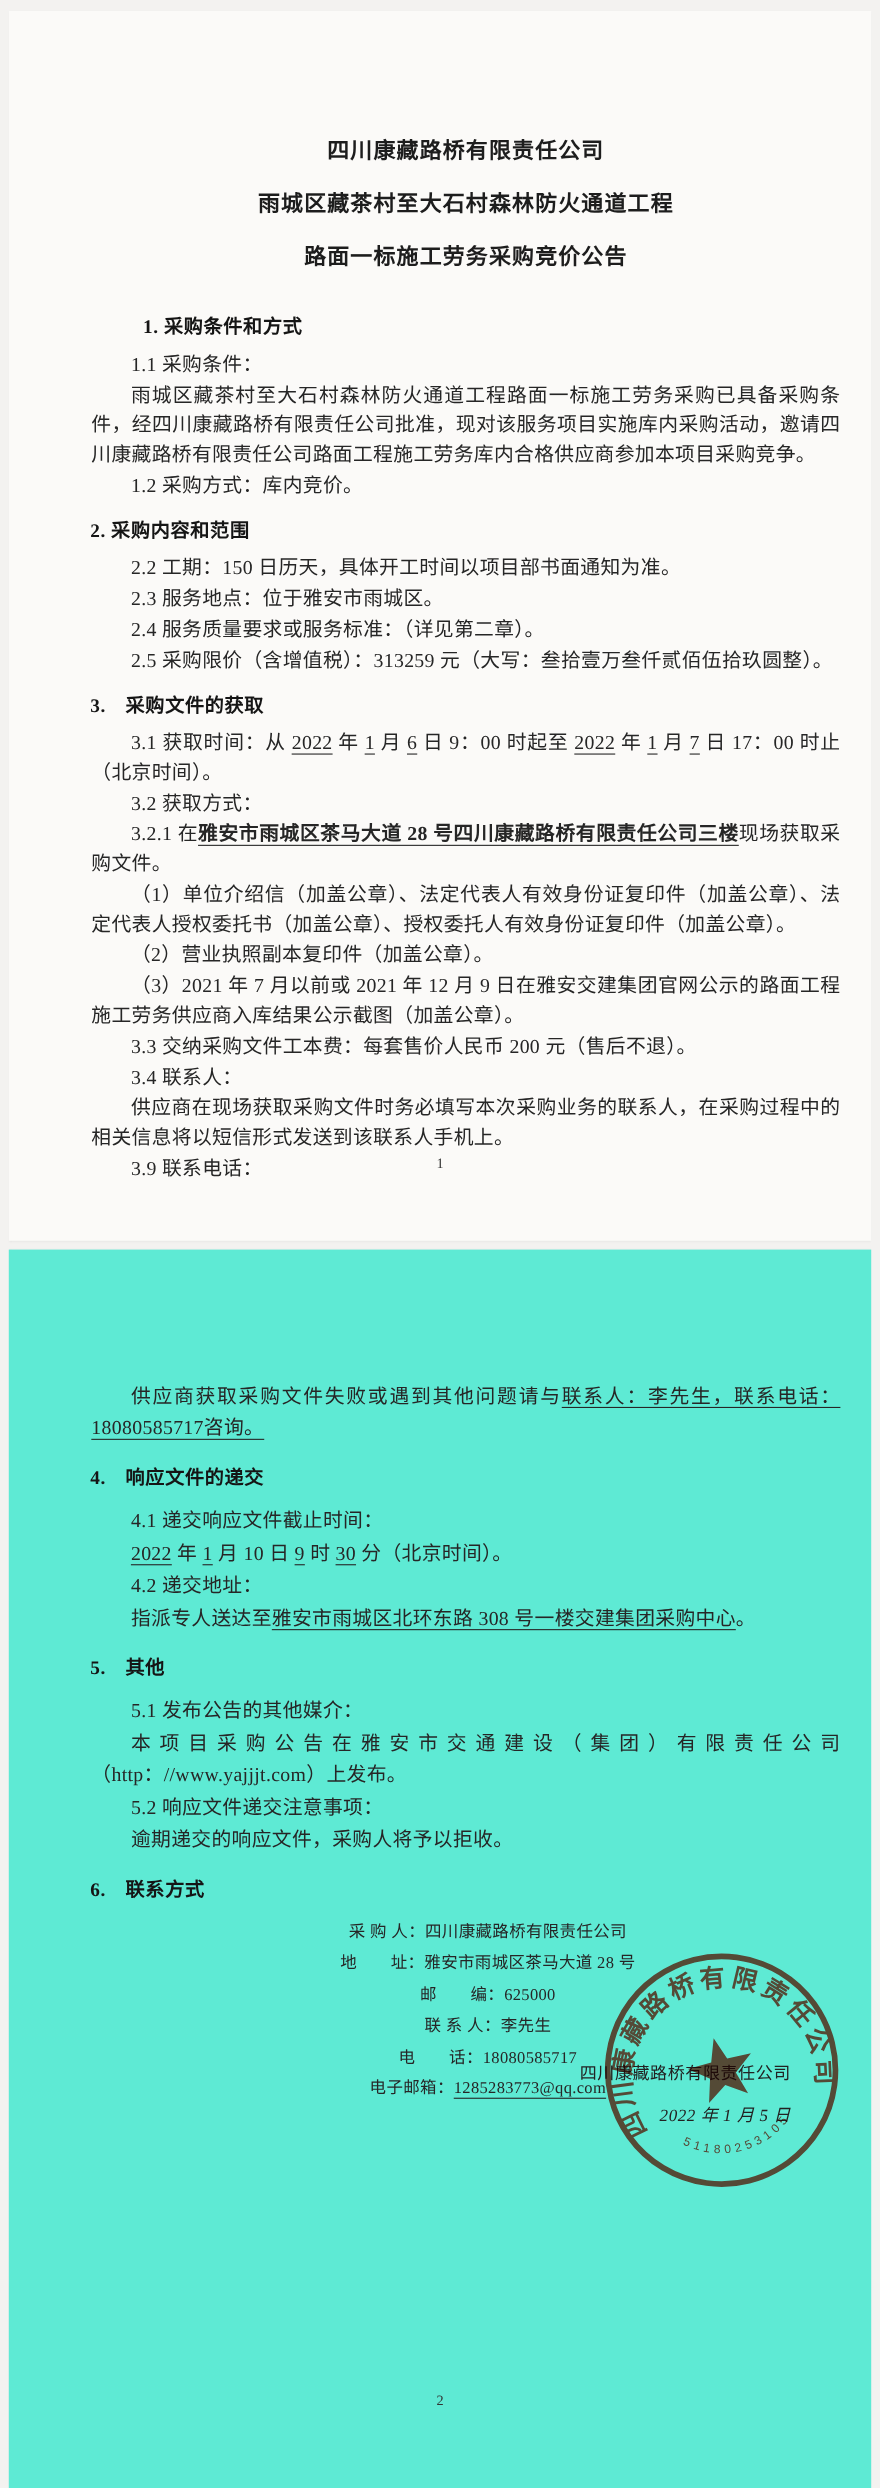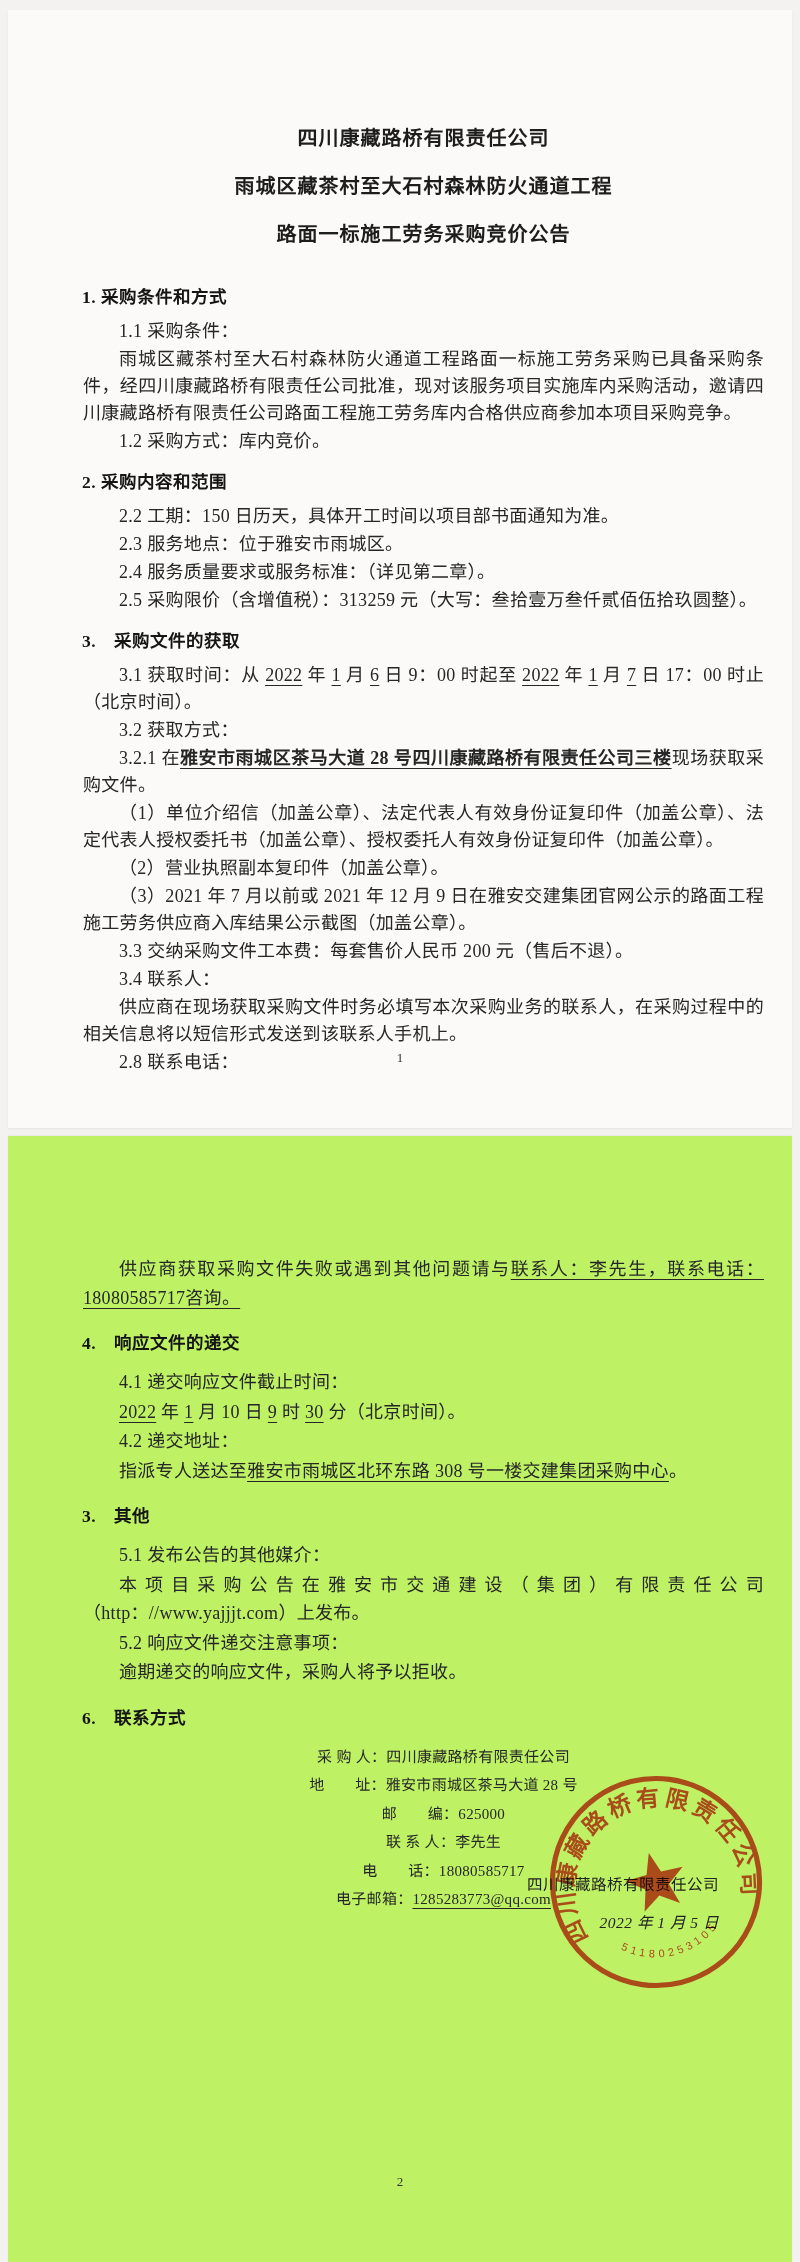--- a/index.html
+++ b/index.html
@@ -9,21 +9,21 @@
     font-family:"Liberation Serif","DejaVu Serif",serif;
     color:#262626;
     overflow:hidden;
   }
   .sheet{
     position:absolute;left:8px;width:784px;
     box-sizing:border-box;
     padding:0 27px 0 74px;
   }
   .sheet-1{top:10px;height:1118px;background:#fbfaf8;box-shadow:0 1px 2px rgba(0,0,0,.06);}
-  .sheet-2{top:1136px;height:1126px;background:#bef264;box-shadow:0 -1px 2px rgba(0,0,0,.05);}
+  .sheet-2{top:1136px;height:1126px;background:#5eead4;box-shadow:0 -1px 2px rgba(0,0,0,.05);}
   .titles{padding-top:104px;}
   .doc-title{
     text-align:center;font-family:"Liberation Sans","DejaVu Sans",sans-serif;
     font-weight:700;font-size:20px;line-height:48px;letter-spacing:1px;color:#1d1d1d;
   }
   .sec-h{
     font-size:17.5px;font-weight:700;line-height:30px;
     margin:12px 0 6px 0;letter-spacing:.5px;color:#151515;
   }
   .sheet-2 .sec-h{margin:16px 0 10px 0;}
@@ -53,56 +53,56 @@
 </head>
 <body>
 
 <div class="sheet sheet-1">
   <div class="titles">
     <div class="doc-title">四川康藏路桥有限责任公司</div>
     <div class="doc-title">雨城区藏茶村至大石村森林防火通道工程</div>
     <div class="doc-title">路面一标施工劳务采购竞价公告</div>
   </div>
 
-  <div class="sec-h" style="margin-top:24px;">1. 采购条件和方式</div>
+  <div class="sec-h" style="margin-top:24px;margin-left:48px;">1. 采购条件和方式</div>
   <p class="para">1.1 采购条件：</p>
   <p class="para">雨城区藏茶村至大石村森林防火通道工程路面一标施工劳务采购已具备采购条件，经四川康藏路桥有限责任公司批准，现对该服务项目实施库内采购活动，邀请四川康藏路桥有限责任公司路面工程施工劳务库内合格供应商参加本项目采购竞争。</p>
   <p class="para">1.2 采购方式：库内竞价。</p>
 
   <div class="sec-h">2. 采购内容和范围</div>
   <p class="para">2.2 工期：150 日历天，具体开工时间以项目部书面通知为准。</p>
   <p class="para">2.3 服务地点：位于雅安市雨城区。</p>
   <p class="para">2.4 服务质量要求或服务标准：（详见第二章）。</p>
   <p class="para">2.5 采购限价（含增值税）：313259 元（大写：叁拾壹万叁仟贰佰伍拾玖圆整）。</p>
 
   <div class="sec-h">3.　采购文件的获取</div>
   <p class="para"><span>3.1 获取时间：从 </span><span class="seg-u">2022</span><span> 年 </span><span class="seg-u">1</span><span> 月 </span><span class="seg-u">6</span><span> 日 9：00 时起至 </span><span class="seg-u">2022</span><span> 年 </span><span class="seg-u">1</span><span> 月 </span><span class="seg-u">7</span><span> 日 17：00 时止（北京时间）。</span></p>
   <p class="para">3.2 获取方式：</p>
   <p class="para"><span>3.2.1 在</span><span class="seg-bu">雅安市雨城区茶马大道 28 号四川康藏路桥有限责任公司三楼</span><span>现场获取采购文件。</span></p>
   <p class="para">（1）单位介绍信（加盖公章）、法定代表人有效身份证复印件（加盖公章）、法定代表人授权委托书（加盖公章）、授权委托人有效身份证复印件（加盖公章）。</p>
   <p class="para">（2）营业执照副本复印件（加盖公章）。</p>
   <p class="para">（3）2021 年 7 月以前或 2021 年 12 月 9 日在雅安交建集团官网公示的路面工程施工劳务供应商入库结果公示截图（加盖公章）。</p>
   <p class="para">3.3 交纳采购文件工本费：每套售价人民币 200 元（售后不退）。</p>
   <p class="para">3.4 联系人：</p>
   <p class="para">供应商在现场获取采购文件时务必填写本次采购业务的联系人，在采购过程中的相关信息将以短信形式发送到该联系人手机上。</p>
-  <p class="para">2.8 联系电话：</p>
+  <p class="para">3.9 联系电话：</p>
 
   <div class="page-num" style="top:1040px;">1</div>
 </div>
 
 <div class="sheet sheet-2">
   <p class="para pad-top"><span>供应商获取采购文件失败或遇到其他问题请与</span><span class="seg-u">联系人：李先生，联系电话：18080585717咨询。</span></p>
 
   <div class="sec-h">4.　响应文件的递交</div>
   <p class="para">4.1 递交响应文件截止时间：</p>
   <p class="para"><span class="seg-u">2022</span><span> 年 </span><span class="seg-u">1</span><span> 月 10 日 </span><span class="seg-u">9</span><span> 时 </span><span class="seg-u">30</span><span> 分（北京时间）。</span></p>
   <p class="para">4.2 递交地址：</p>
   <p class="para"><span>指派专人送达至</span><span class="seg-u">雅安市雨城区北环东路 308 号一楼交建集团采购中心</span><span>。</span></p>
 
-  <div class="sec-h">3.　其他</div>
+  <div class="sec-h">5.　其他</div>
   <p class="para">5.1 发布公告的其他媒介：</p>
   <p class="para">本项目采购公告在雅安市交通建设（集团）有限责任公司（http：//www.yajjjt.com）上发布。</p>
   <p class="para">5.2 响应文件递交注意事项：</p>
   <p class="para">逾期递交的响应文件，采购人将予以拒收。</p>
 
   <div class="sec-h">6.　联系方式</div>
   <div class="contact-row">
     <span class="contact-label">采 购 人：</span><span>四川康藏路桥有限责任公司</span>
   </div>
   <div class="contact-row">

